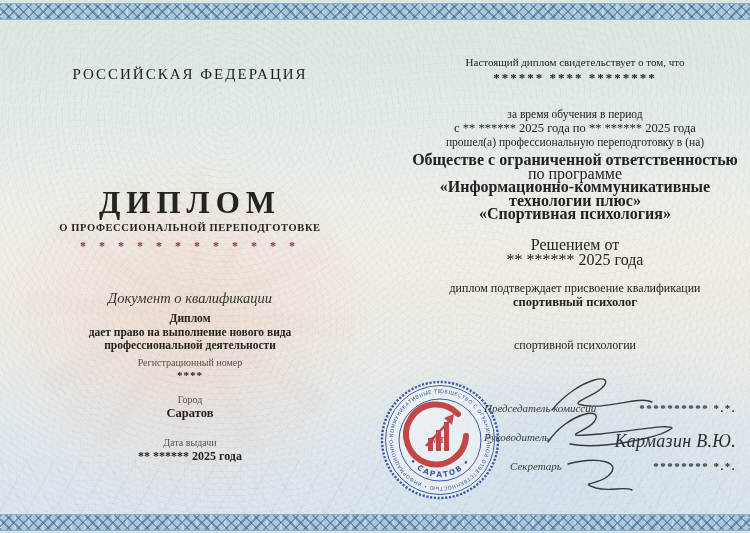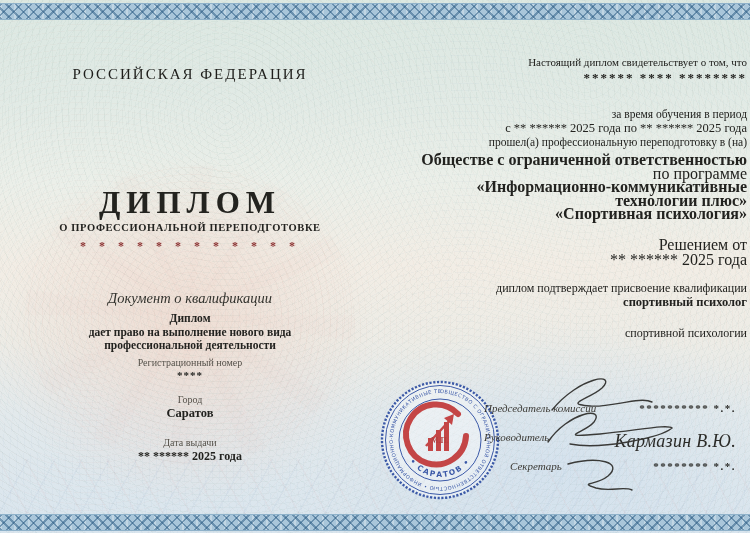--- a/index.html
+++ b/index.html
@@ -40,21 +40,21 @@
     background-image:
       repeating-linear-gradient(45deg, rgba(42,90,130,.50) 0 1.6px, transparent 1.6px 7px),
       repeating-linear-gradient(-45deg, rgba(42,90,130,.50) 0 1.6px, transparent 1.6px 7px),
       repeating-linear-gradient(90deg, rgba(255,255,255,.28) 0 2px, transparent 2px 14px);
     border-top:1px solid #8fb2ca; border-bottom:1px solid #8fb2ca;
   }
   .band-top{top:3px;} .band-bottom{bottom:2px;}
 
   .abs{position:absolute; text-align:center;}
   .leftcol{left:40px; width:300px;}
-  .rightcol{left:403px; width:344px;text-align:right;}
+  .rightcol{left:403px; width:344px;}
 
   .country{top:66px; font-size:15px; letter-spacing:2px; color:#1d1d1a;}
   .title{top:185px; font-size:31px; font-weight:bold; letter-spacing:6px; color:#23231f;}
   .subtitle{top:222px; font-size:10.5px; font-weight:bold; letter-spacing:.6px;}
   .stars-row{top:239px; font-size:12px; font-weight:bold; letter-spacing:5px; color:#8c3232;}
   .doc-type{top:290px; font-size:14.5px; font-style:italic; color:#33332e;}
   .grants{top:312px; font-size:11.5px; font-weight:bold; line-height:13.5px;}
   .small-label{font-size:10px; color:#56524b;}
   .reg-label{top:357px;} .reg-value{top:369px; font-size:11px; font-weight:bold; letter-spacing:1px;}
   .city-label{top:394px;} .city-value{top:406px; font-size:12.5px; font-weight:bold;}
@@ -63,21 +63,21 @@
   .attest{top:56px; font-size:11px;}
   .holder{top:70px; font-size:13px; font-weight:bold; letter-spacing:2px;}
   .period{top:107px; font-size:11.5px; line-height:14px;}
   .period .em{font-size:12.5px;}
   .org{top:153px; font-size:16px; line-height:13.5px;}
   .org .b{font-weight:bold;}
   .decision{top:237px; font-size:16px; line-height:15px;}
   .qual{top:281px; font-size:12px; line-height:14px;}
   .qual .b{font-weight:bold; font-size:12.5px;}
   .scope{top:325px; font-size:11.3px; line-height:16px; white-space:nowrap;}
-  .scope .b{font-size:12px;}
+  .scope .b{font-size:12px;margin-top:12px;}
   .line{display:block;}
 
   .seal{position:absolute; left:378px; top:378px; width:124px; height:124px; opacity:.9;}
 
   .sig-role{position:absolute; left:484px; font-size:11px; font-style:italic; color:#3c3a35; text-align:left;}
   .sig-name{position:absolute; right:14px; font-size:11px; font-weight:bold; letter-spacing:1.5px; color:#2b2b28; text-align:right;}
   .sig-name.real{font-style:italic; font-weight:normal; font-size:18px; letter-spacing:.3px;}
   .r1{top:402px;} .r2{top:431px;} .r3{top:460px;padding-left:26px;}
   .scribbles{position:absolute; left:540px; top:372px; width:135px; height:120px; pointer-events:none;}
 </style>

